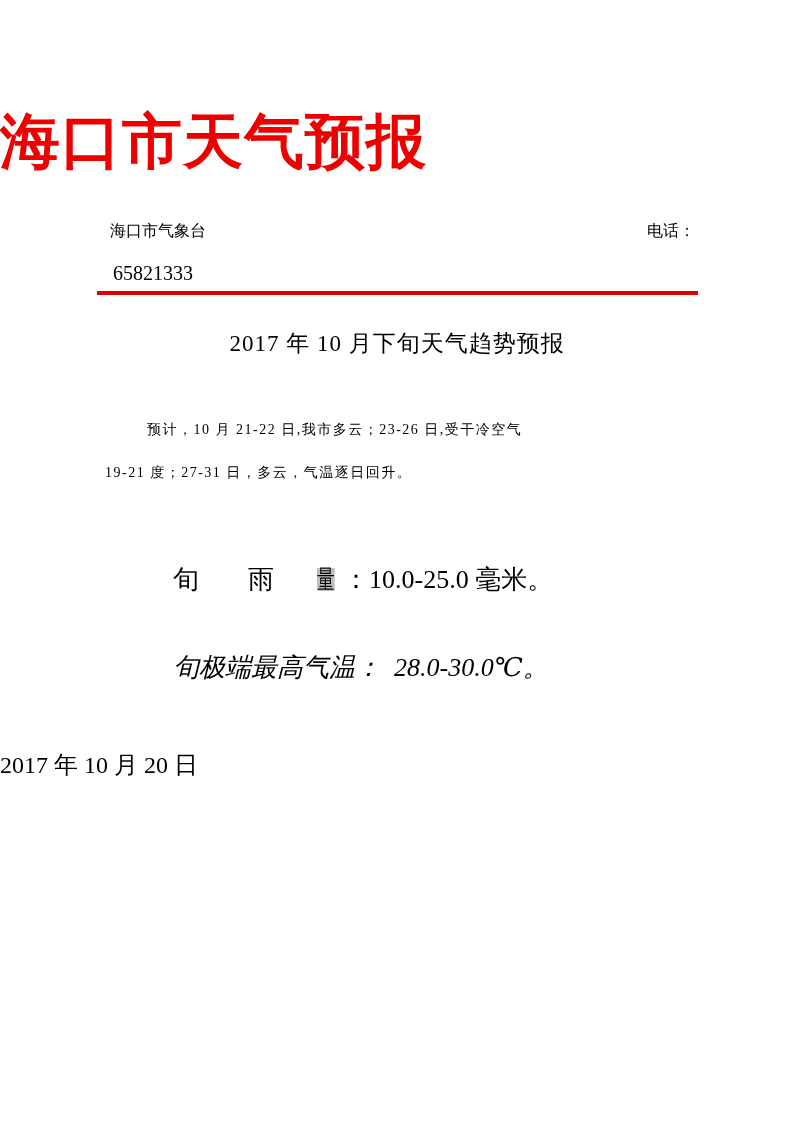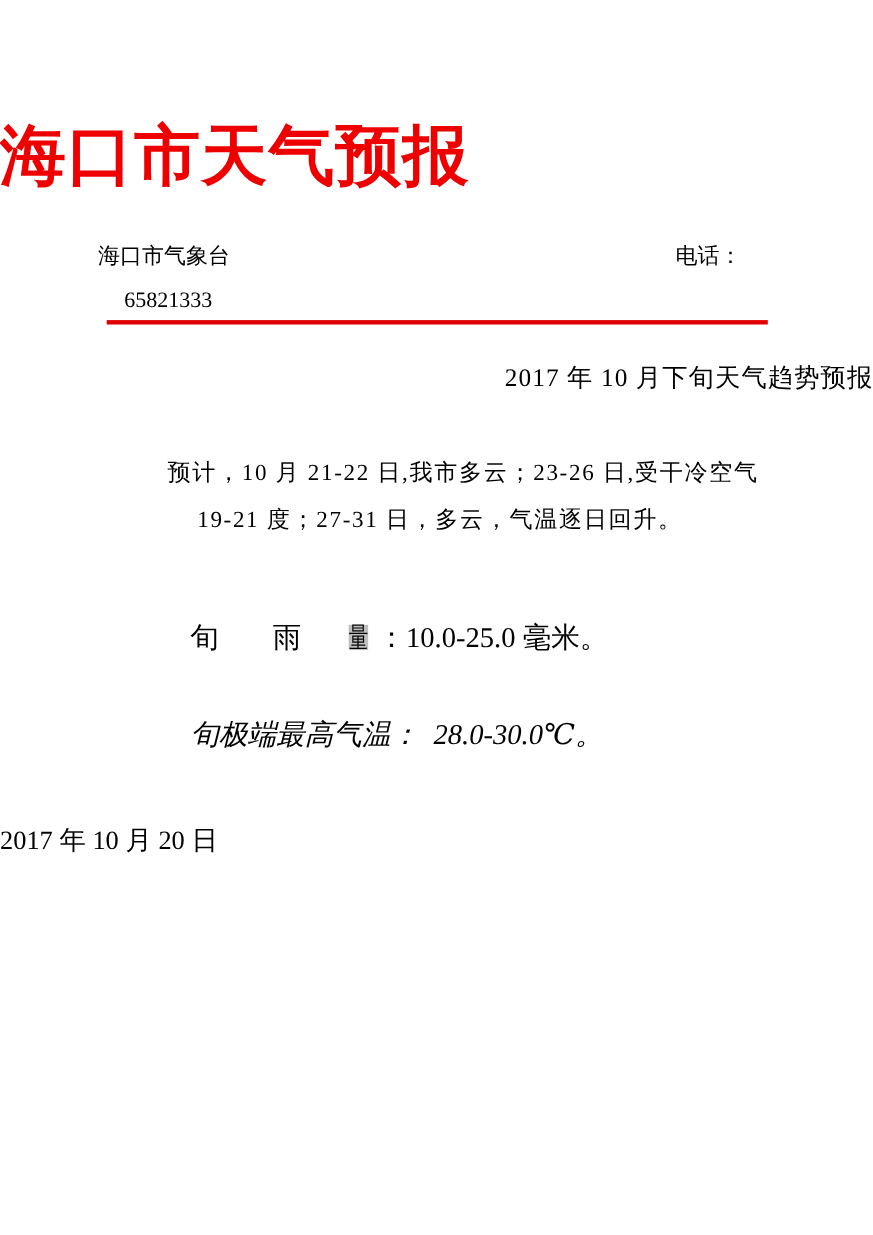--- a/index.html
+++ b/index.html
@@ -26,25 +26,25 @@
     font-family: "Liberation Sans", "DejaVu Sans", sans-serif;
     font-size: 60px;
     line-height: 1;
     font-weight: bold;
     color: #ee0000;
     letter-spacing: 1px;
   }
   .header-row {
     position: absolute;
     top: 221px;
-    left: 89px;
+    left: 110px;
     width: 585px;
     display: flex;
     justify-content: space-between;
-    font-size: 20px;
+    font-size: 16px;
     line-height: 1.2;
   }
   .phone-number {
     position: absolute;
     top: 261px;
     left: 113px;
     font-size: 20px;
     line-height: 1.2;
   }
   .red-rule {
@@ -54,36 +54,35 @@
     width: 601px;
     height: 4px;
     background: #e00000;
   }
   .report-heading {
     position: absolute;
     top: 330px;
     left: 0;
     right: 0;
     margin: 0;
-    text-align: right;
+    text-align: center;
     font-size: 23px;
     font-weight: normal;
     line-height: 1.2;
     letter-spacing: 1px;
   }
   .para {
     position: absolute;
     top: 408px;
     left: 105px;
     width: 590px;
-    font-size: 21px;
+    font-size: 14px;
     line-height: 43px;
     letter-spacing: 1.5px;
     white-space: nowrap;
-    text-align: center;
   }
   .para-line.indent {
     text-indent: 42px;
   }
   .stat-line {
     position: absolute;
     left: 147px;
     font-size: 26px;
     line-height: 23px;
     white-space: pre;

